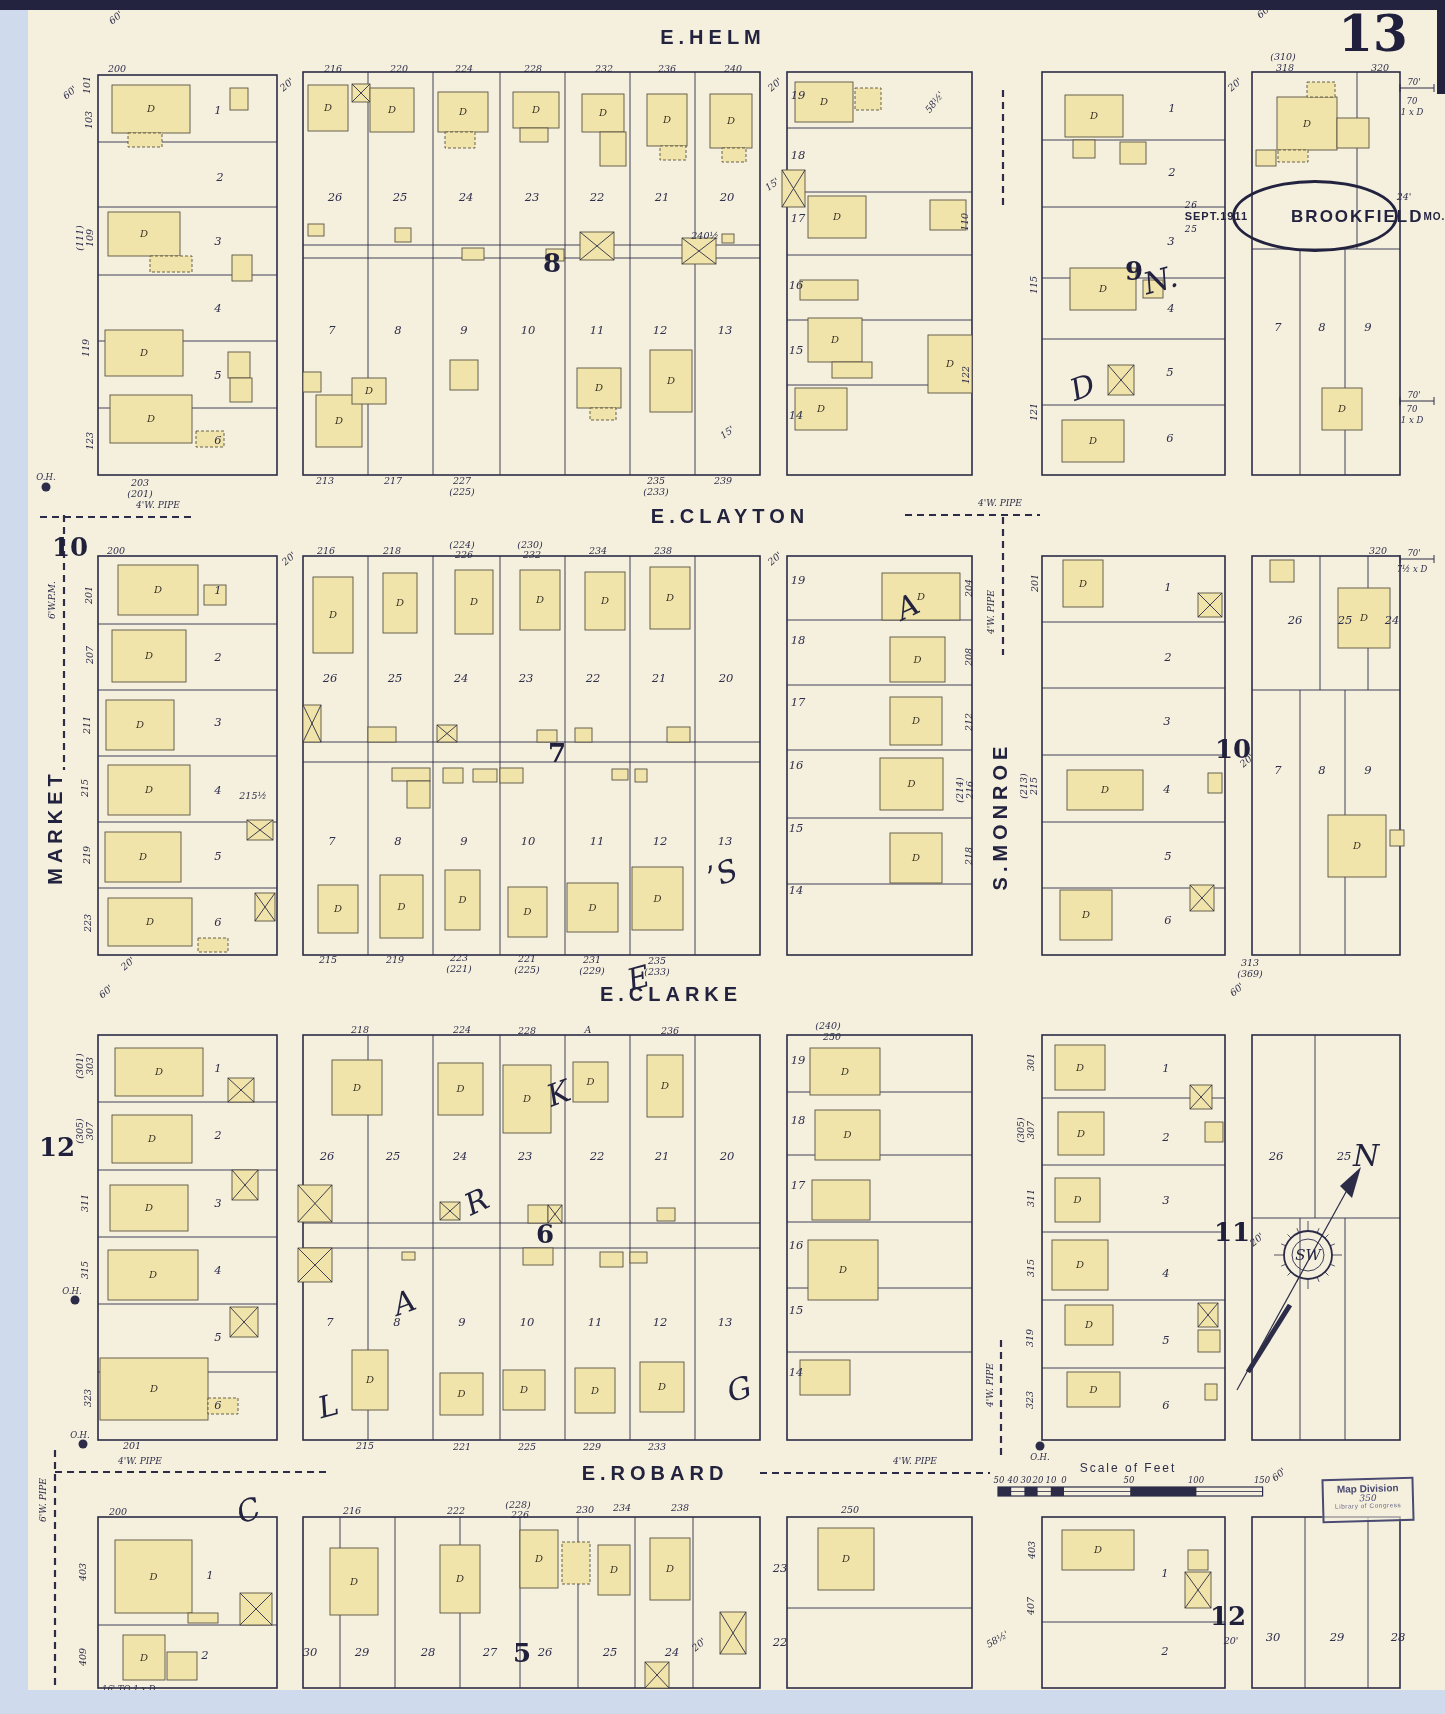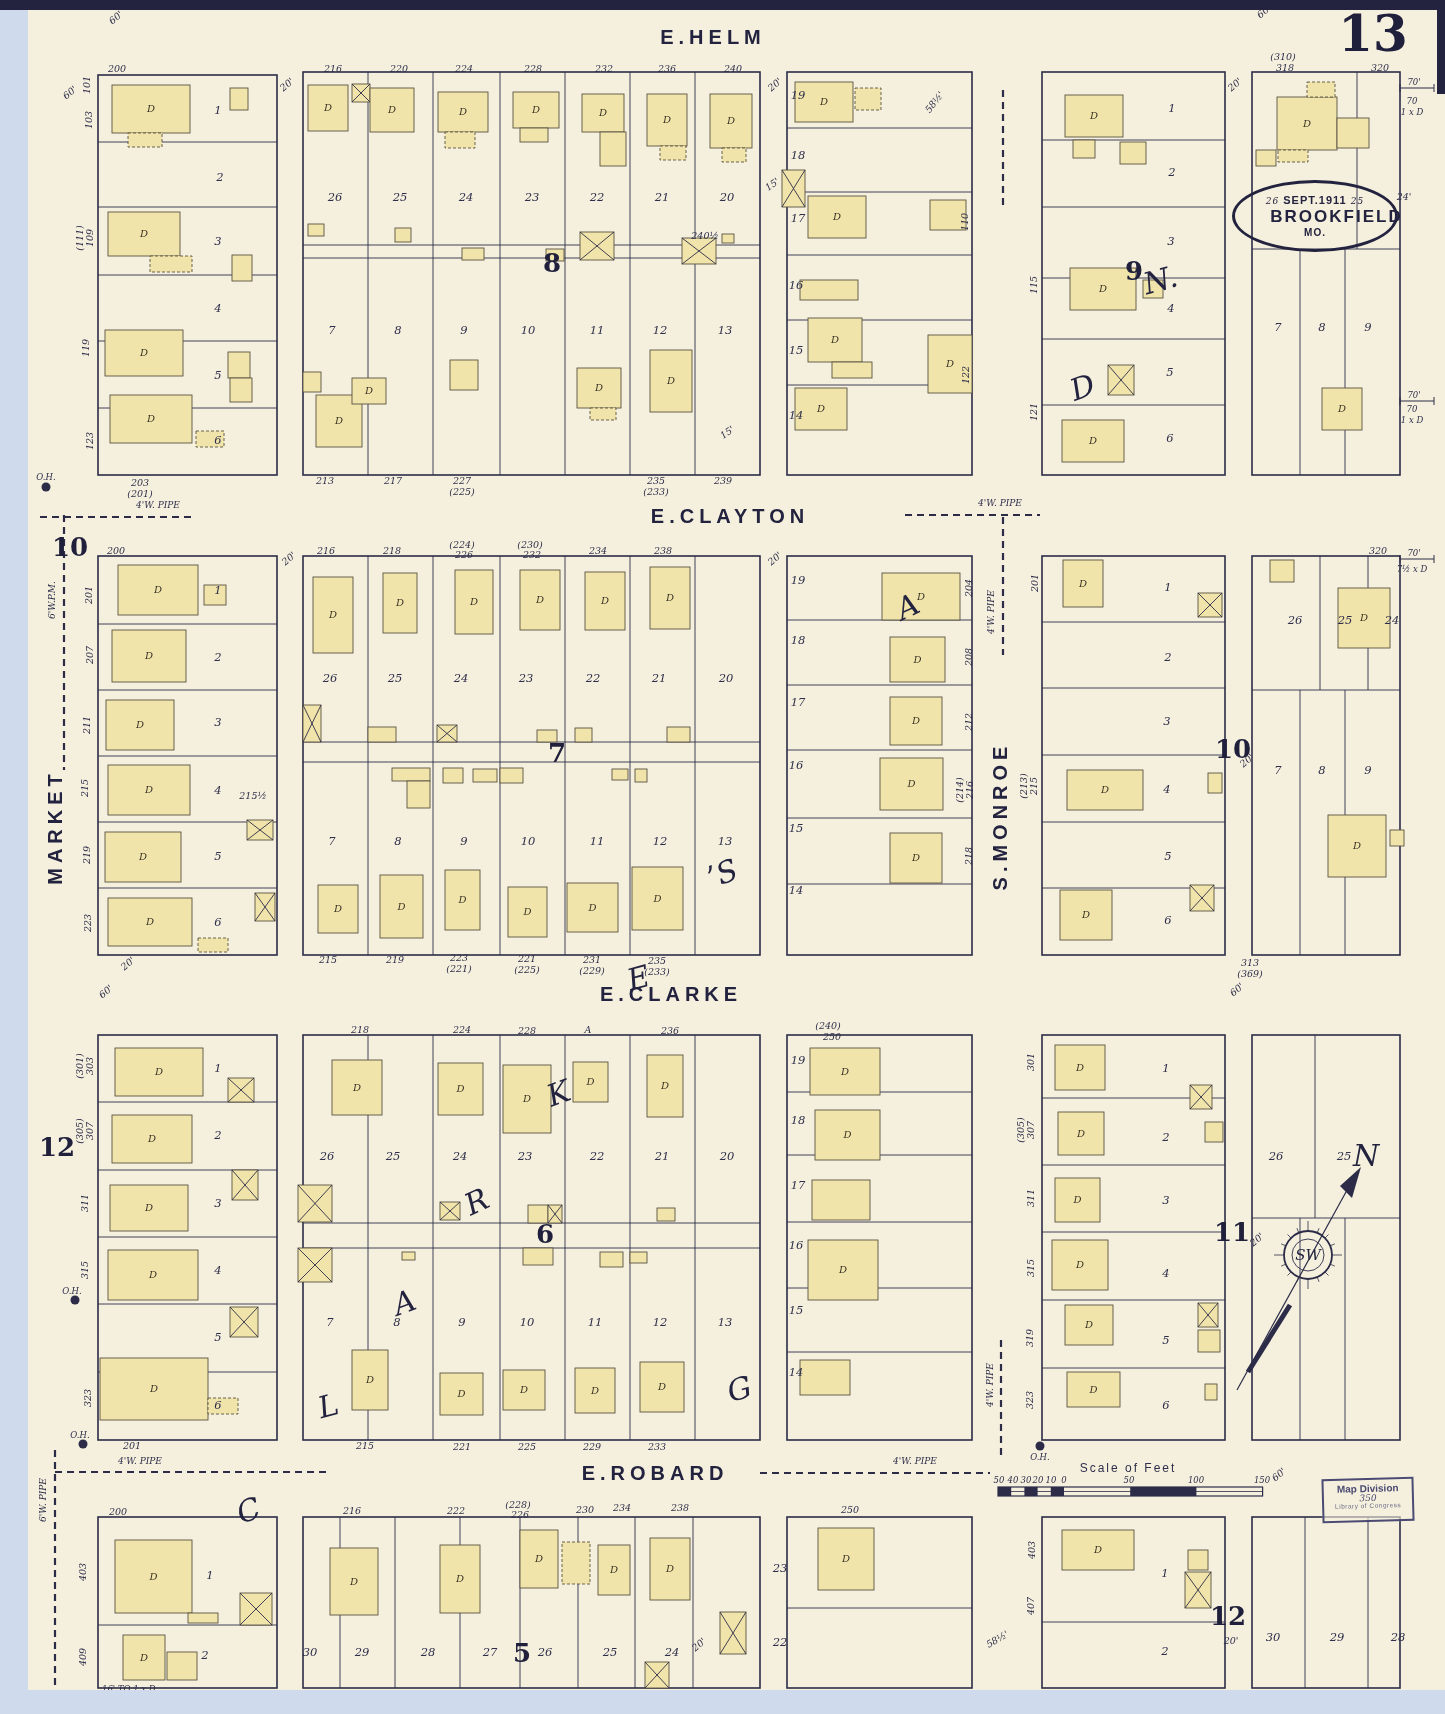--- a/index.html
+++ b/index.html
@@ -19,21 +19,21 @@
   .scaletitle{font:12px "Liberation Sans",sans-serif;letter-spacing:2px;fill:#2e2e4a;}
   .bldgD{font:italic 10px "DejaVu Serif",serif;fill:#3a3526;}
   .mono{font:italic 15px "DejaVu Serif",serif;fill:#23233f;}
   
   .edge{position:absolute;}
   
   #page-number{position:absolute;left:1338px;top:8px;width:70px;height:52px;
     font:bold 50px "DejaVu Serif",serif;color:#20203c;text-align:center;line-height:52px;}
   
   #title-stamp{position:absolute;left:1232px;top:180px;width:160px;height:66px;
-    border:3px solid #23233f;border-radius:50%;display:flex;flex-direction:column;
+    border:3px solid #23233f;border-radius:50%;display:flex;
     align-items:center;justify-content:center;color:#23233f;}
   #title-stamp .row1{font:bold 11px "Liberation Sans",sans-serif;letter-spacing:1px;}
   #title-stamp .row1 .side{font:italic 9px "DejaVu Serif",serif;font-weight:normal;}
   #title-stamp .city{font:bold 17px "Liberation Sans",sans-serif;letter-spacing:2px;margin-top:1px;margin-left:43px;}
   #title-stamp .state{font:bold 10px "Liberation Sans",sans-serif;letter-spacing:1px;}
   
   #library-stamp{position:absolute;left:1322px;top:1478px;width:88px;height:40px;
     border:2px solid #4a4a72;transform:rotate(-1.5deg);color:#4a4a72;text-align:center;
     background:rgba(245,240,222,.6);}
   #library-stamp .l1{font:bold 10px "Liberation Sans",sans-serif;margin-top:3px;}

